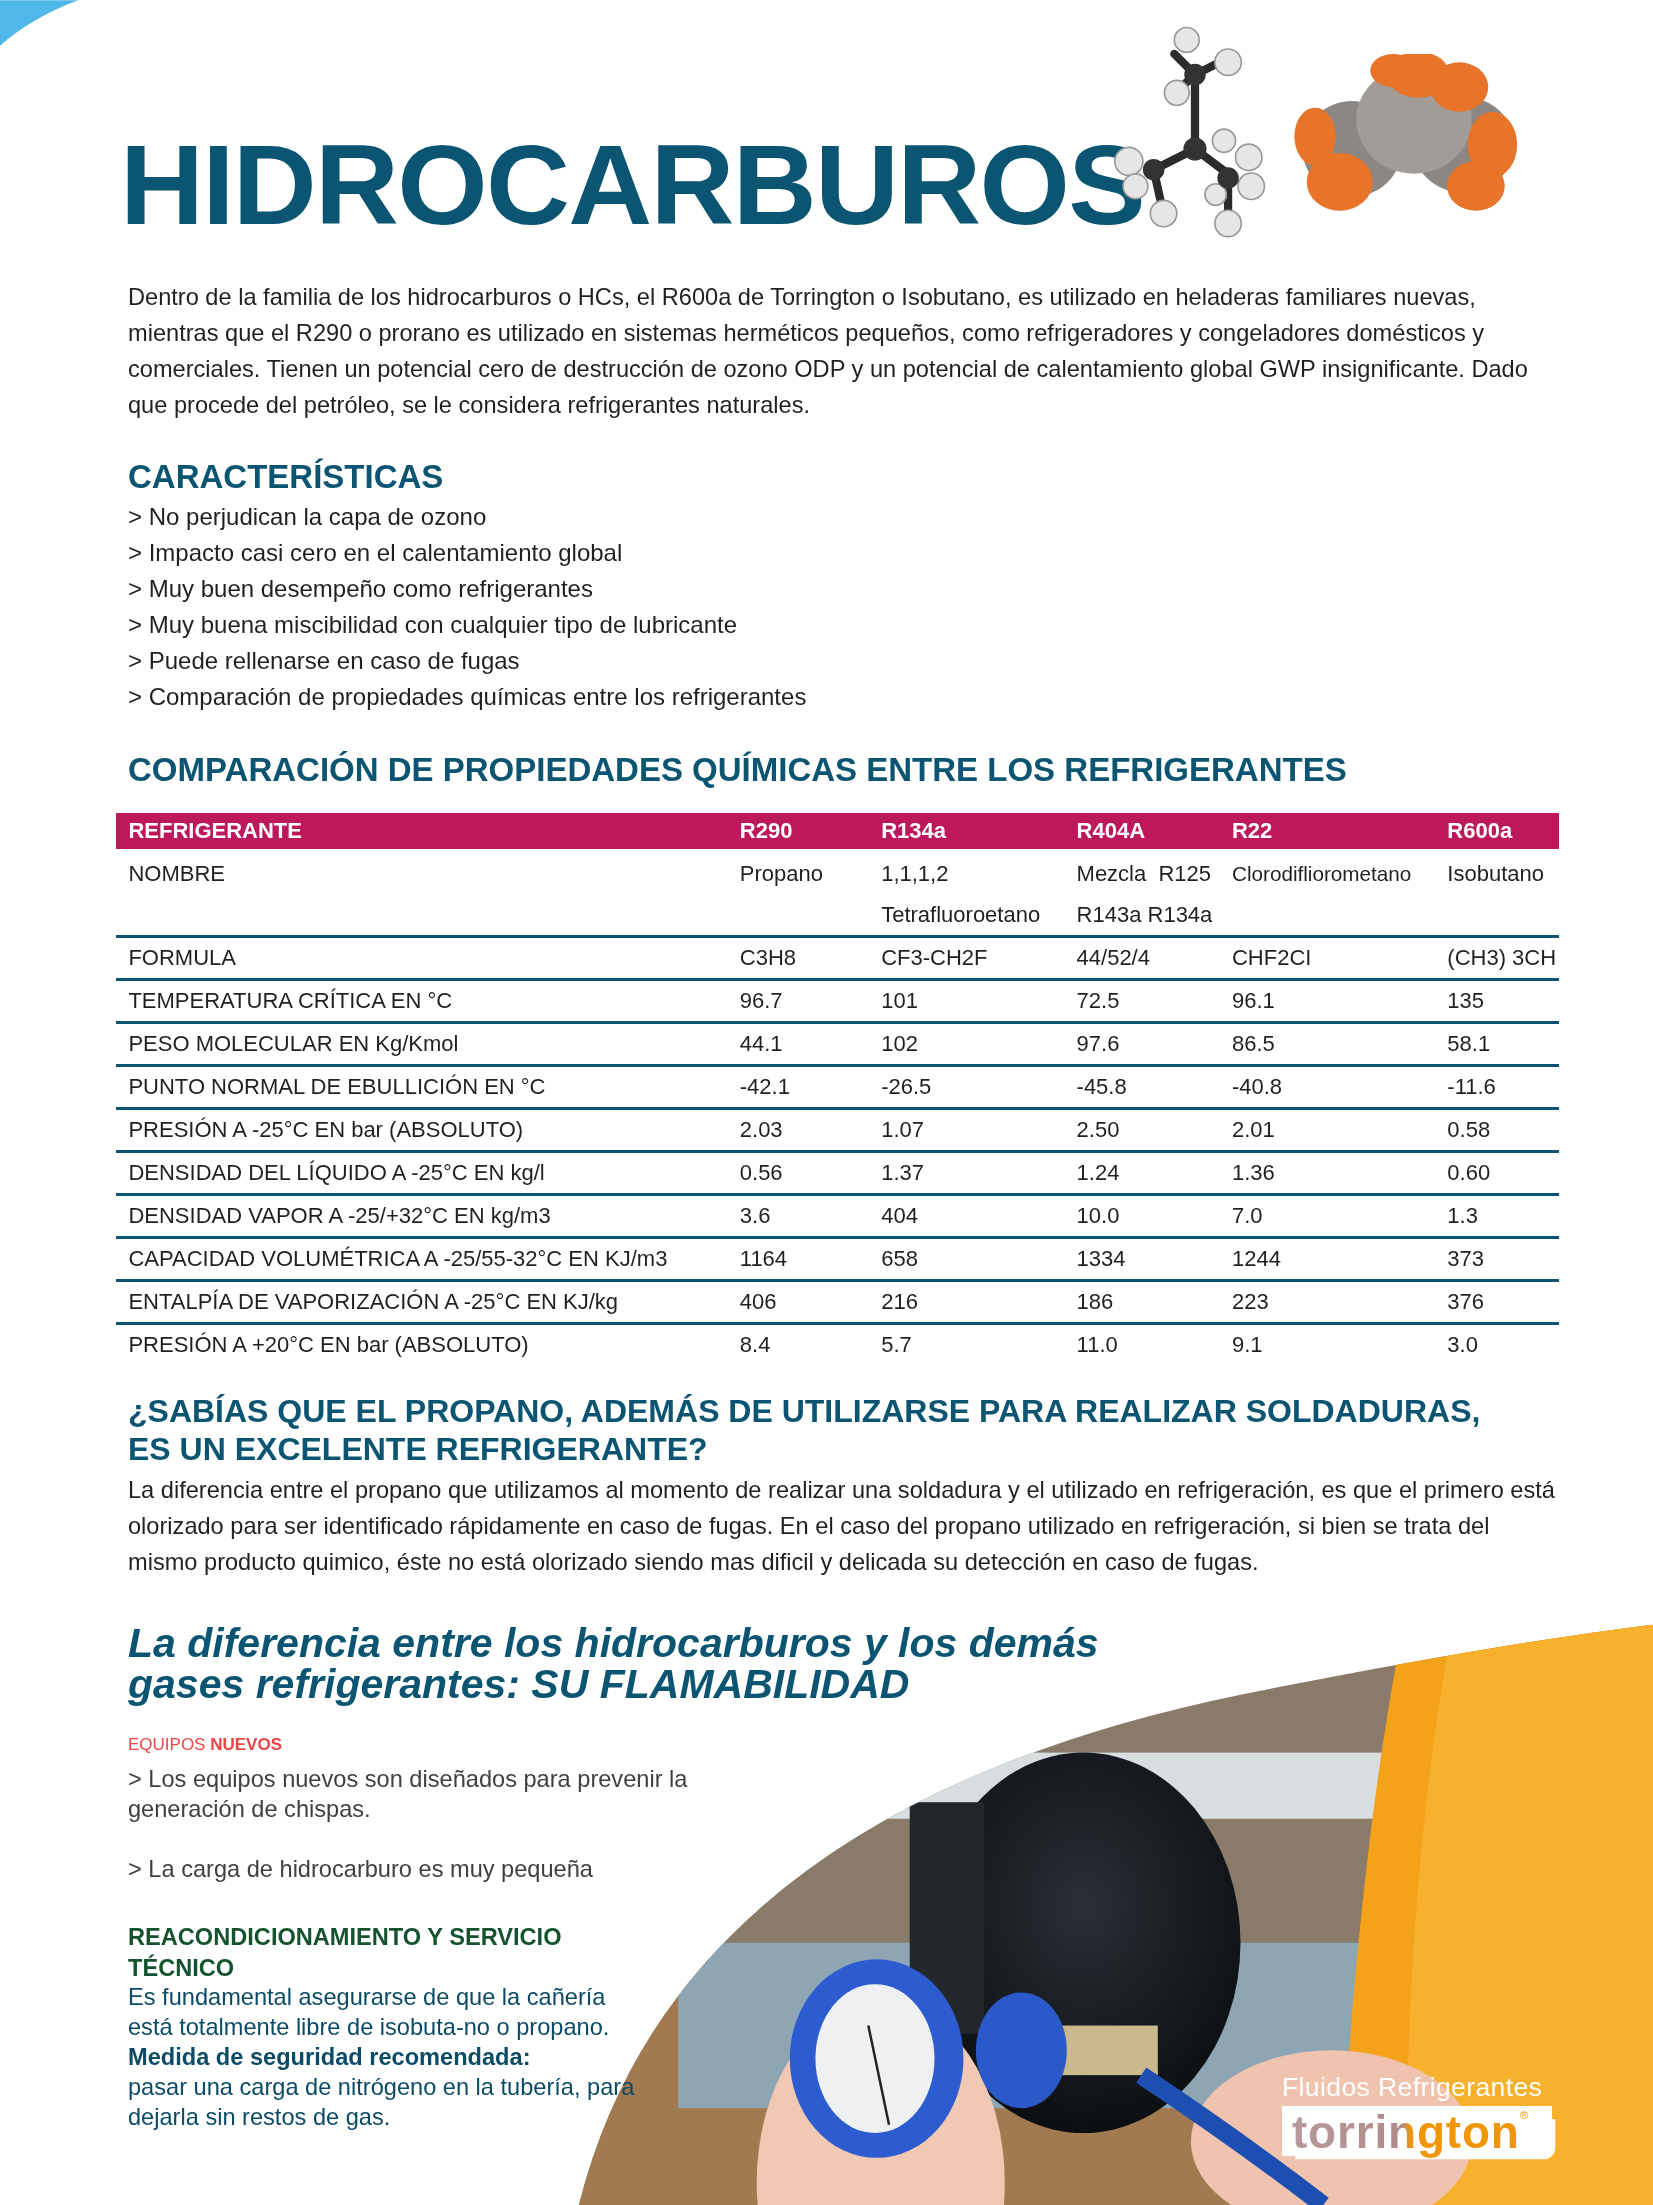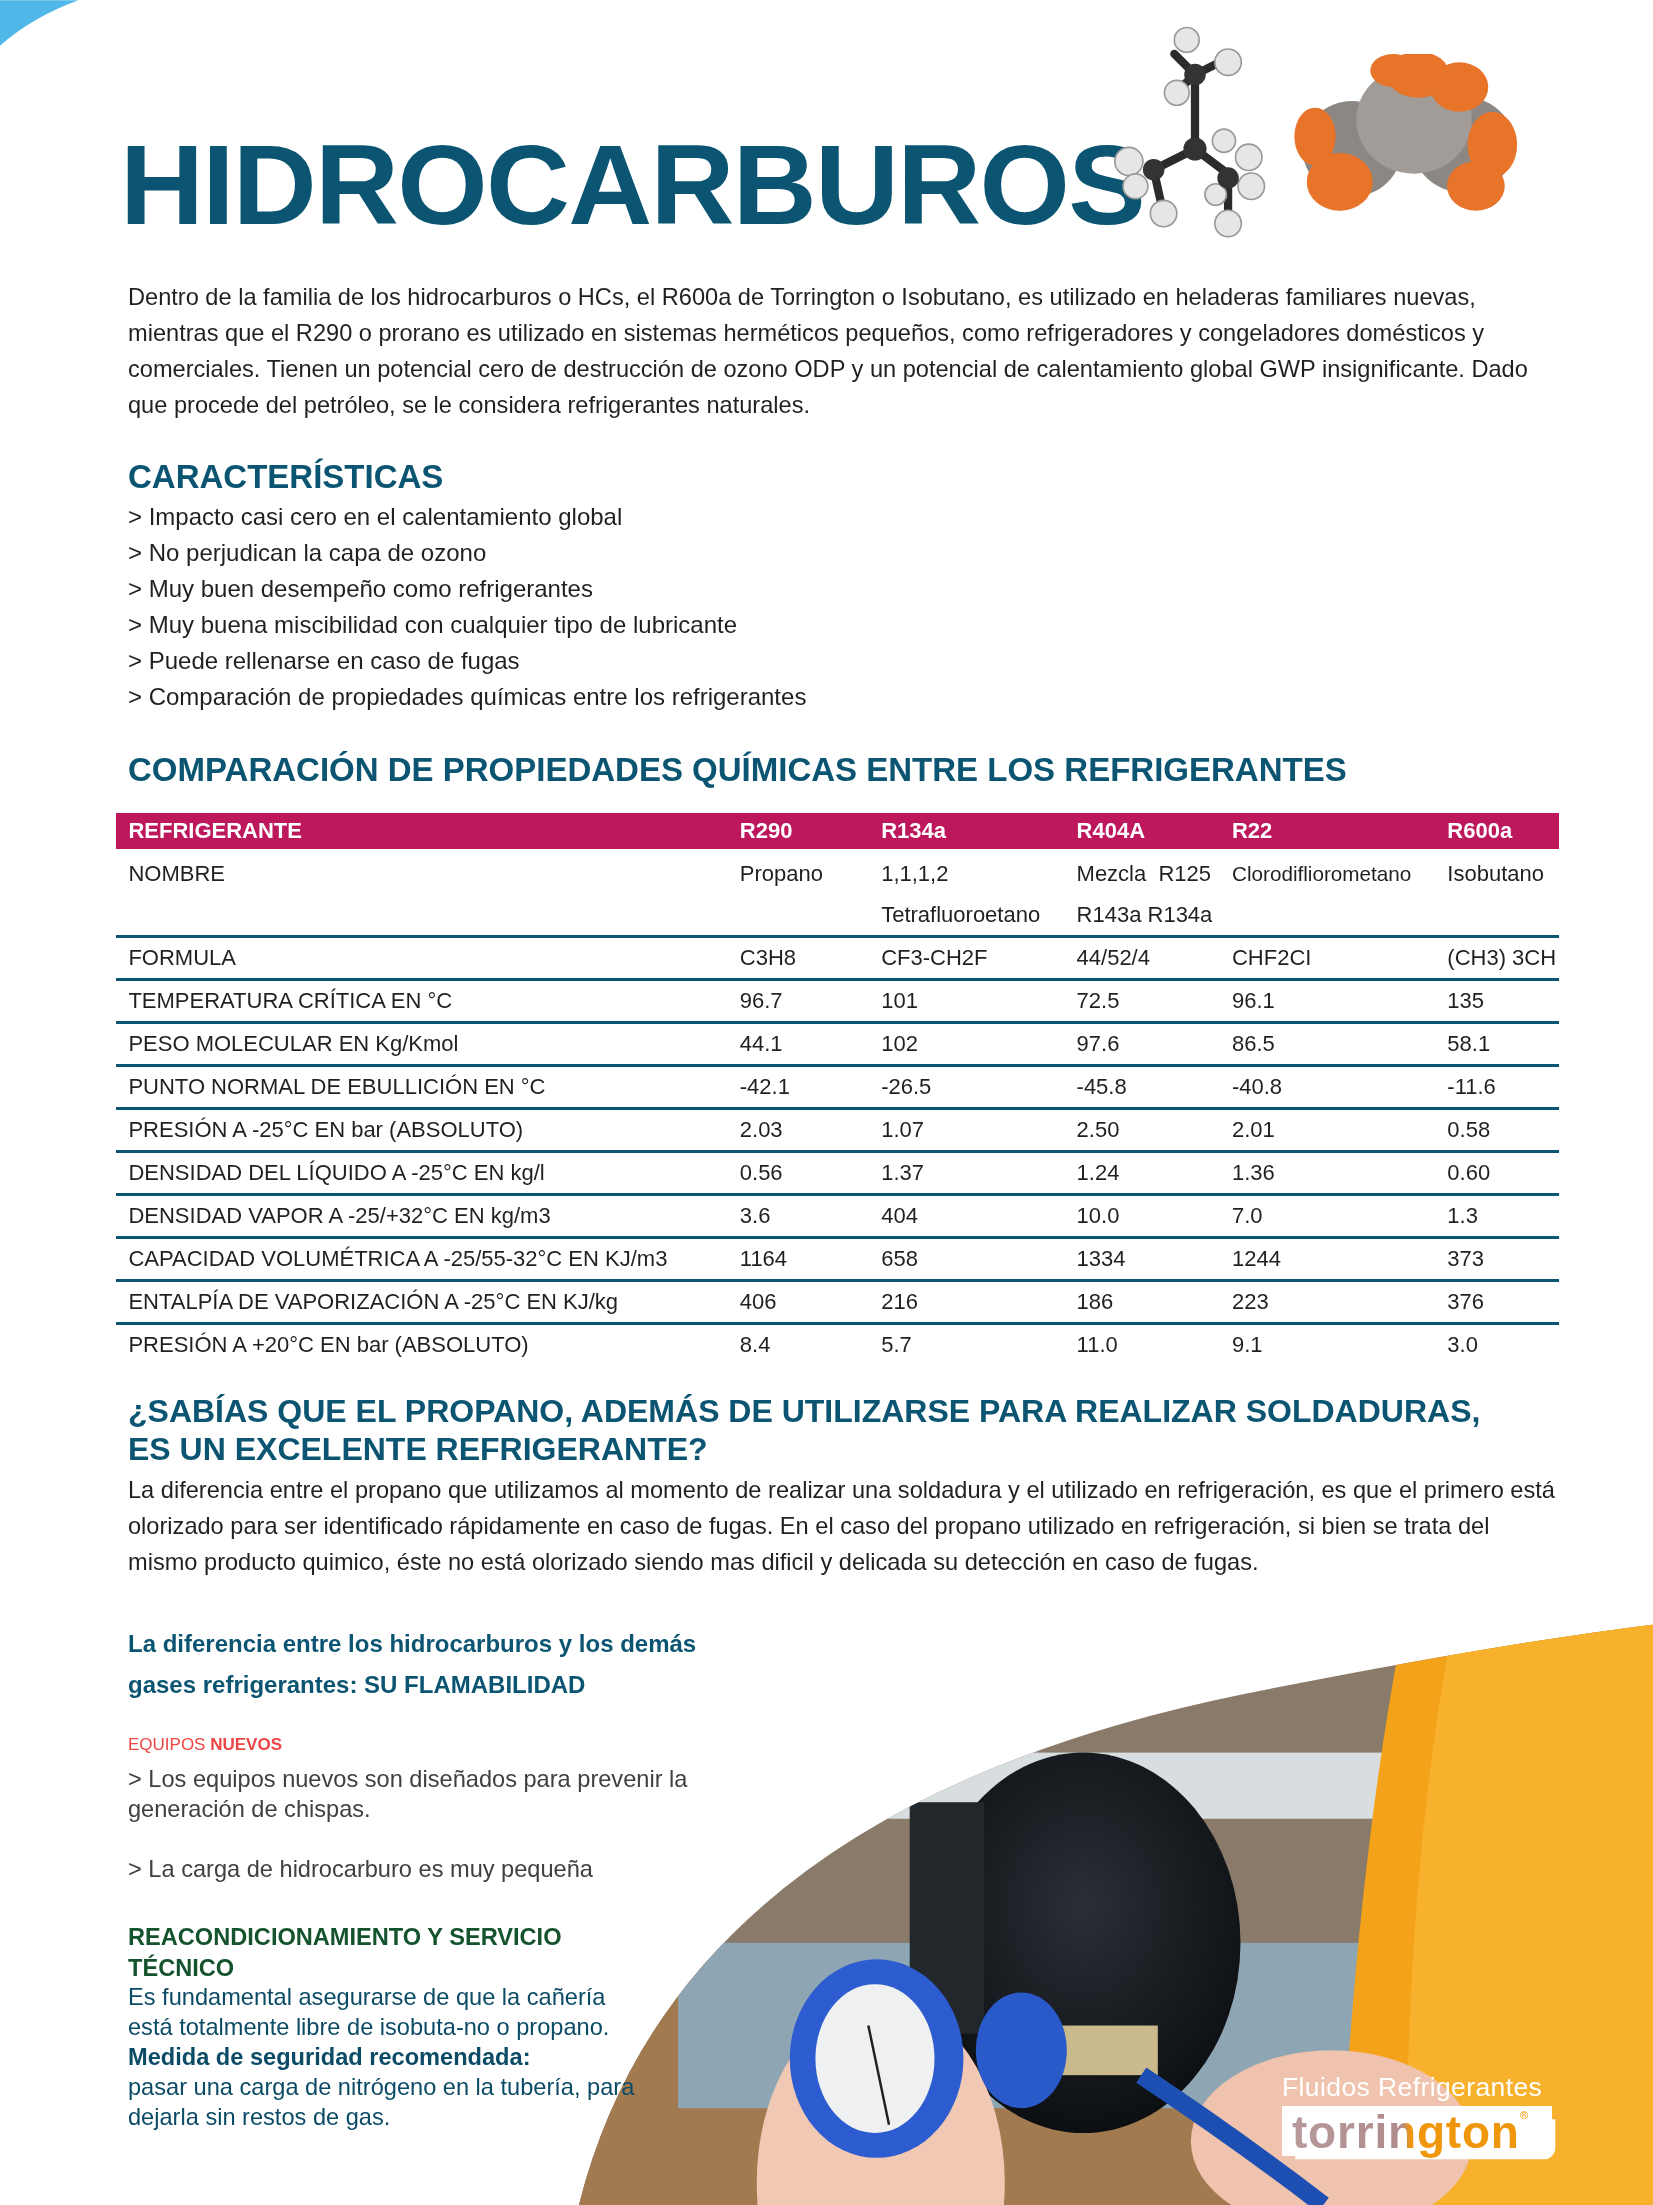--- a/index.html
+++ b/index.html
@@ -18,21 +18,21 @@
   table { position:absolute; left:116px; top:813px; width:1443px; border-collapse:collapse; font-size:22px; }
   thead th { background:#be185d; color:#fff; text-align:left; font-weight:bold; height:36px; padding:0 0 0 12.4px; font-size:22px; }
   tbody td { padding:0 0 0 12.4px; height:40px; vertical-align:middle; border-bottom:3.3px solid #0b5572; white-space:nowrap; }
   tbody tr:last-child td { border-bottom:none; }
   tbody tr.tall td { vertical-align:top; padding-top:4px; height:73px; line-height:41px;margin-top:8px; }
   .c0 { width:599px; } .c1 { width:129px; } .c2 { width:183px; } .c3 { width:143px; } .c4 { width:203px; }
   .small { font-size:20.7px; }
   .h-sab { top:1392px; font-size:32px; line-height:38px; width:1455px; }
   .sab-body { position:absolute; left:128px; top:1472px; width:1435px; font-size:23.6px; line-height:36px; }
   .photo { position:absolute; left:0; top:1612px; width:1654px; height:593px; }
-  .h-dif { top:1623px; font-size:24px; line-height:41px; }
+  .h-dif { top:1623px; font-size:41px; line-height:41px;font-style:italic; }
   .equip-label { position:absolute; left:128px; top:1735px; font-size:17px; color:#ef4444; }
   .equip-label b { font-weight:bold; }
   .teal-text { color:#404040; }
   .eq1 { position:absolute; left:128px; top:1764px; width:661px; font-size:23.6px; line-height:30px; }
   .eq2 { position:absolute; left:128px; top:1856px; font-size:23.6px; }
   .reac-h { position:absolute; left:128px; top:1922px; width:513px; font-size:23.6px; line-height:31px; font-weight:bold; color:#14532d; }
   .reac-b { position:absolute; left:128px; top:1982px; width:513px; font-size:23.6px; line-height:30px; color:#0b4b66; }
   .brand { position:absolute; left:1282px; top:2052px; }
   .brand-sub { color:#ffffff; font-size:26.5px; letter-spacing:0.4px;margin-top:20px; }
   .brand-box { margin-top:3.3px; background:#ffffff; border-radius:0 0 16.5px 0; padding:1.7px 11.6px 0 10px; width:248px; height:48px;
@@ -94,22 +94,22 @@
     <ellipse cx="60" cy="155" rx="40" ry="35"></ellipse>
     <ellipse cx="30" cy="100" rx="25" ry="35"></ellipse>
     <ellipse cx="125" cy="20" rx="28" ry="20"></ellipse>
   </g>
 </svg>
 
 <p class="intro" style="margin:0">Dentro de la familia de los hidrocarburos o HCs, el R600a de Torrington o Isobutano, es utilizado en heladeras familiares nuevas, mientras que el R290 o prorano es utilizado en sistemas herméticos pequeños, como refrigeradores y congeladores domésticos y comerciales. Tienen un potencial cero de destrucción de ozono ODP y un potencial de calentamiento global GWP insignificante. Dado que procede del petróleo, se le considera refrigerantes naturales.</p>
 
 <div class="h2 h-car">CARACTERÍSTICAS</div>
 <ul class="list">
+  <li>&gt; No perjudican la capa de ozono</li>
   <li>&gt; Impacto casi cero en el calentamiento global</li>
-  <li>&gt; No perjudican la capa de ozono</li>
   <li>&gt; Muy buen desempeño como refrigerantes</li>
   <li>&gt; Muy buena miscibilidad con cualquier tipo de lubricante</li>
   <li>&gt; Puede rellenarse en caso de fugas</li>
   <li>&gt; Comparación de propiedades químicas entre los refrigerantes</li>
 </ul>
 
 <div class="h2 h-comp">COMPARACIÓN DE PROPIEDADES QUÍMICAS ENTRE LOS REFRIGERANTES</div>
 
 <table>
   <thead>

